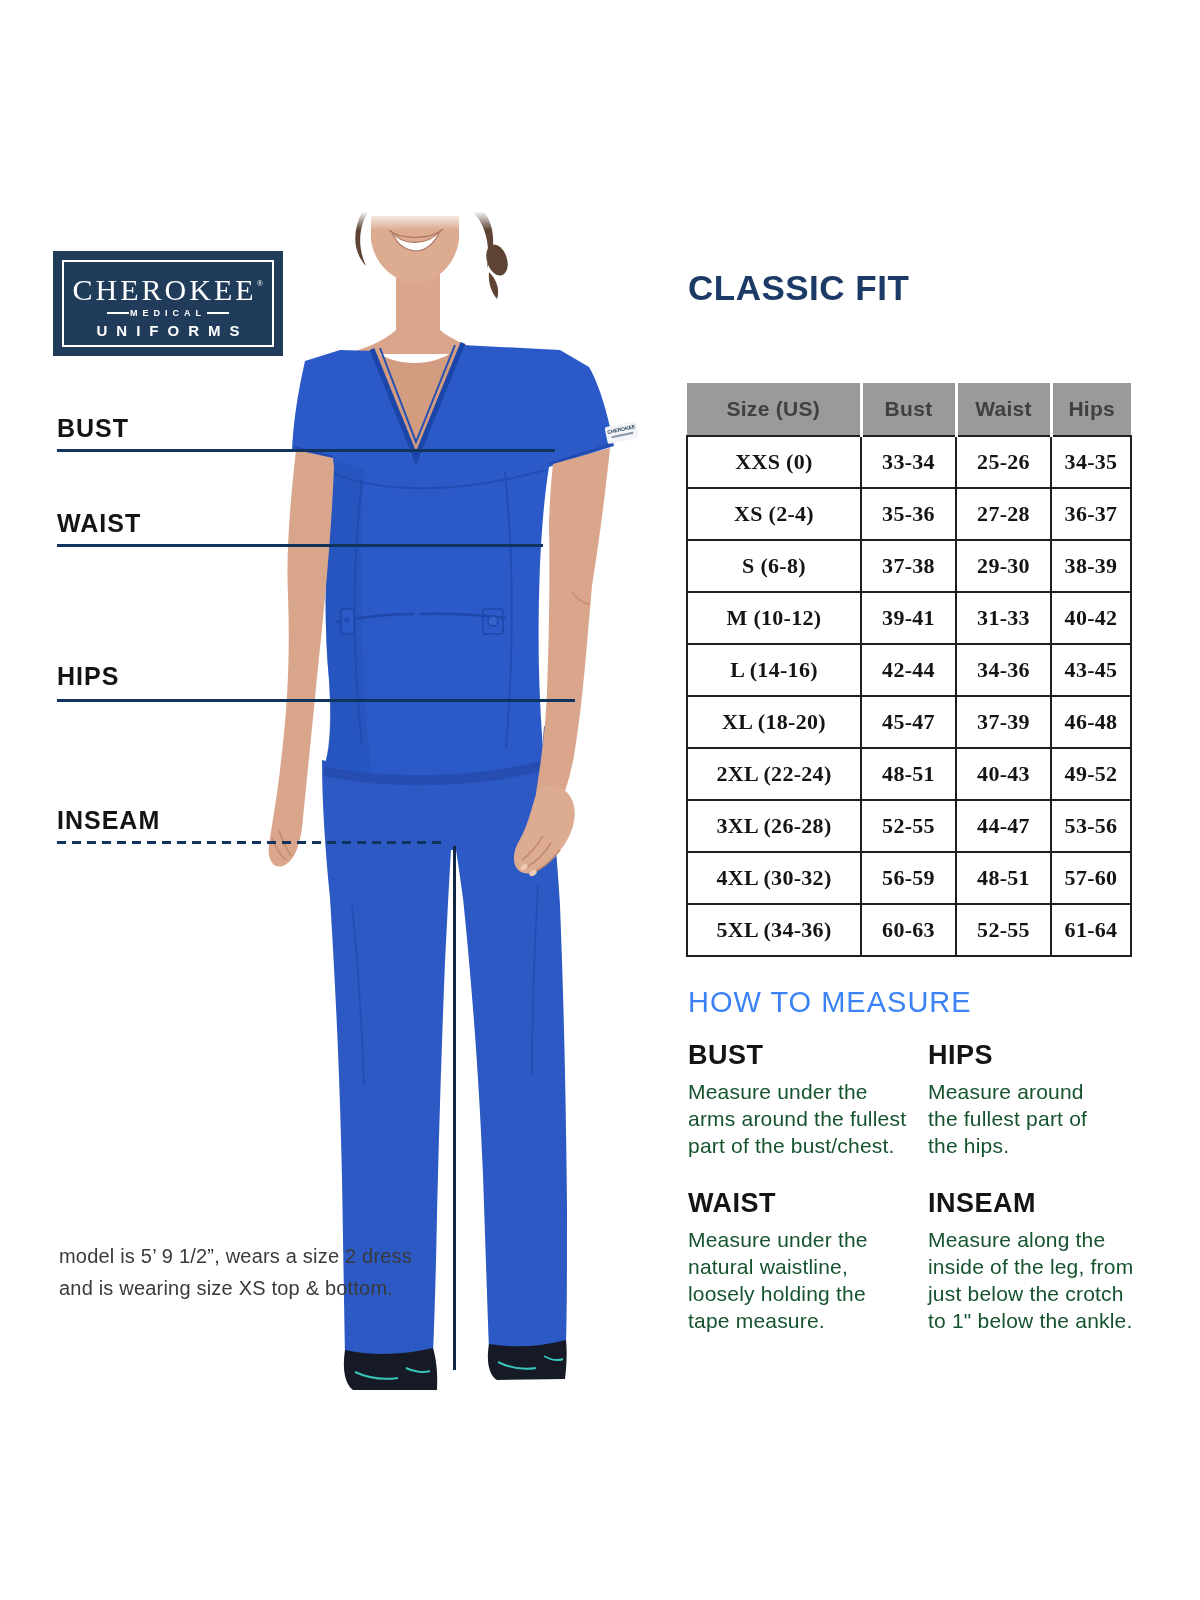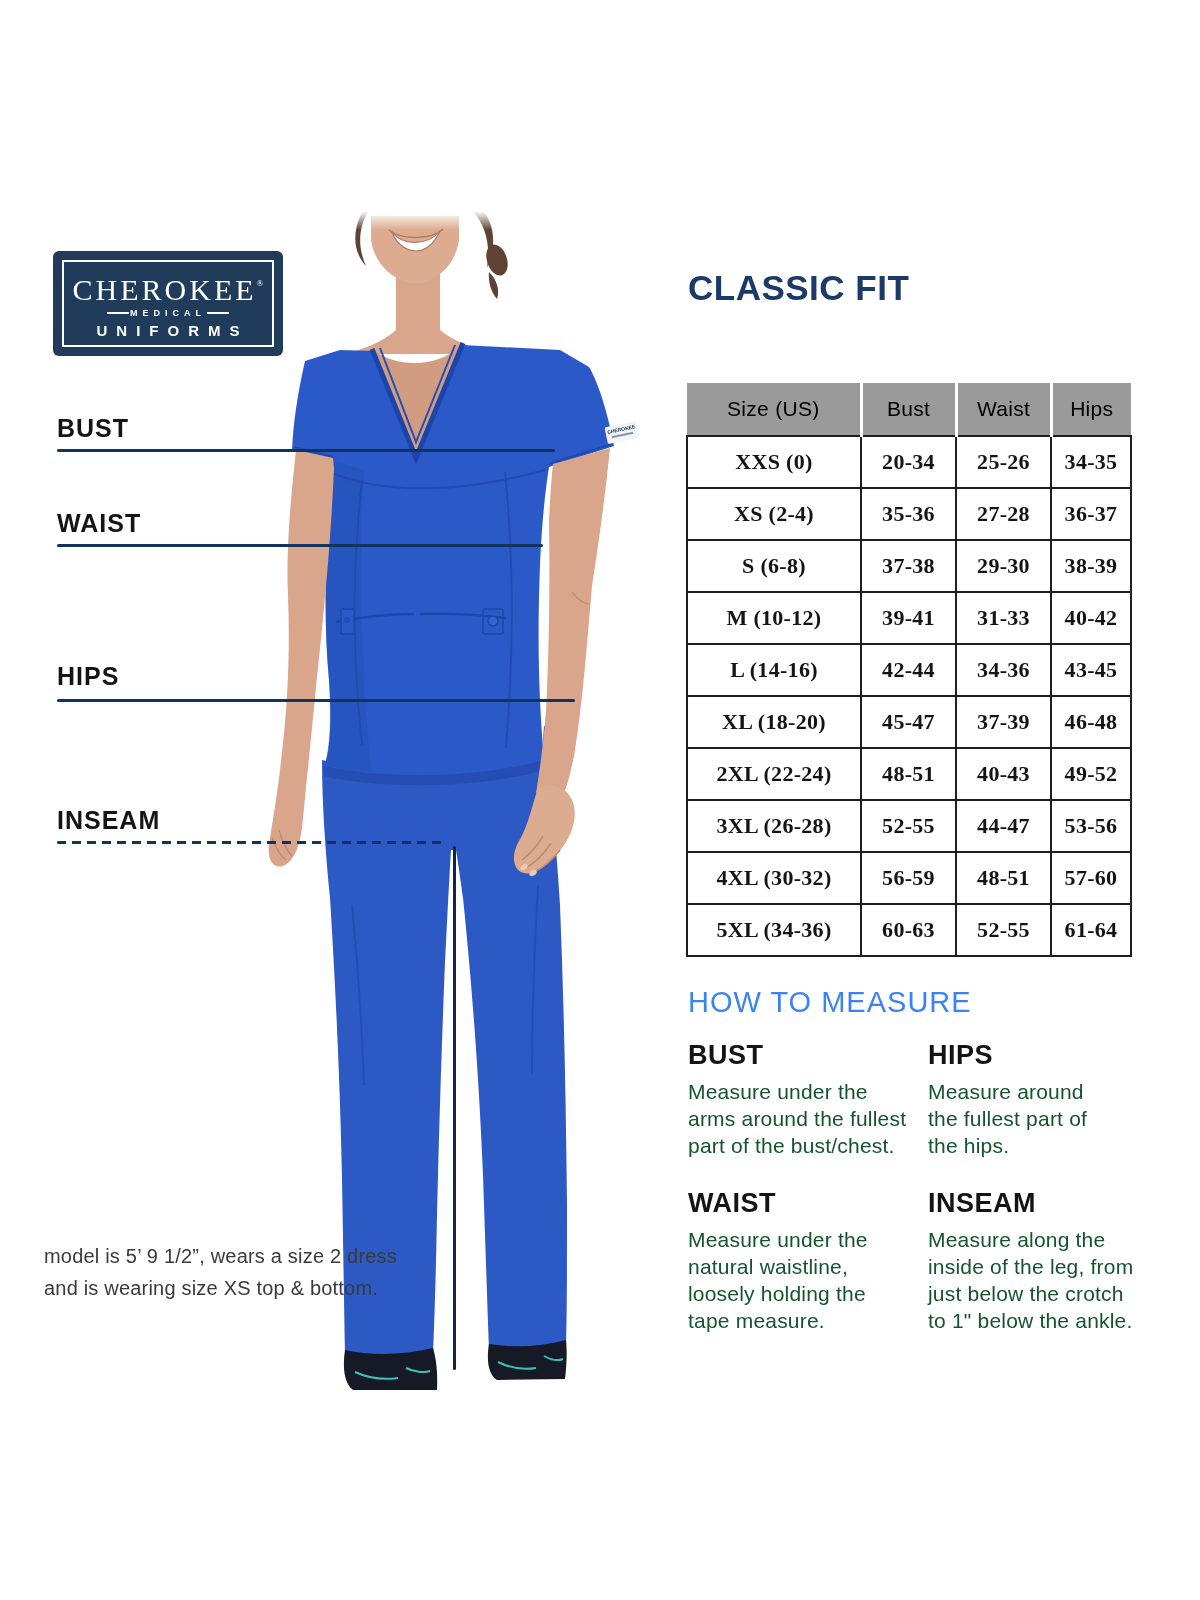--- a/index.html
+++ b/index.html
@@ -1,20 +1,20 @@
 <!DOCTYPE html>
 <html><head>
 <meta charset="utf-8">
 <style>
   html,body { margin:0; padding:0; background:#ffffff; }
   .canvas {
     position:relative; width:1200px; height:1600px; background:#ffffff;
     font-family:"Liberation Sans", sans-serif; overflow:hidden;
   }
-  .abs { position:absolute;border-radius:6px; }
+  .abs { position:absolute; }
 
   
   .model-svg { position:absolute; left:0; top:0; width:1200px; height:1600px; z-index:1; }
 
   
   .logo { left:53px; top:251px; width:230px; height:105px; background:#203c5a; z-index:3; }
   .logo-inner { position:absolute; inset:9px; border:2px solid #ffffff;
     display:flex; flex-direction:column; align-items:center; justify-content:center; color:#fff; }
   .logo-name { font-family:"Liberation Serif", serif; font-size:30px; letter-spacing:3px; line-height:30px; }
   .logo-name .reg { font-size:9px; vertical-align:14px; letter-spacing:0; }
@@ -29,37 +29,37 @@
   .m-line.dashed { background:repeating-linear-gradient(90deg,#10345e 0 9px, transparent 9px 15px); }
   .v-line { left:453px; top:846px; width:3px; height:524px; background:#122743; z-index:4; }
 
   
   .title { left:688px; top:266px; z-index:3; color:#1c3a66; font-size:35px; font-weight:bold;
     line-height:44px; letter-spacing:0.5px; }
 
   table.size-table { position:absolute; left:686px; top:383px; width:444px; z-index:3;
     border-collapse:collapse; table-layout:fixed; }
   table.size-table th {
-    background:#9a9a9a; color:#000000; font-size:21px; font-weight:normal;
+    background:#9a9a9a; color:#404040; font-size:21px; font-weight:bold;
     height:50px; border:none; border-right:3px solid #ffffff; letter-spacing:0.3px; }
   table.size-table th:last-child { border-right:none; }
   table.size-table td {
     border:2px solid #1f1f1f; height:48px; text-align:center;
     font-size:22px; font-weight:bold; color:#141414; background:#ffffff; letter-spacing:0.3px;font-family:Liberation Serif, serif; }
 
   .guide-title { left:688px; top:986px; z-index:3; color:#3b82f6; font-size:29px;
     font-weight:normal; letter-spacing:1px; }
   .guide-grid { left:688px; top:1040px; width:452px; z-index:3; display:grid;
     grid-template-columns:240px 212px; row-gap:29px; }
   .guide-label { font-size:27px; font-weight:bold; color:#141414; letter-spacing:0.5px;
     margin:0 0 7px 0; }
   .guide-text { font-size:21px; line-height:27px; color:#14532d; white-space:pre-line;
     letter-spacing:0.2px; }
 
-  .model-note { left:44px; top:1240px; z-index:3; font-size:20px; line-height:32px;
+  .model-note { left:59px; top:1240px; z-index:3; font-size:20px; line-height:32px;
     color:#3a3a3a; letter-spacing:0.2px; }
 </style>
 </head>
 <body>
 
 <div class="canvas">
 
   <svg class="model-svg" viewBox="0 0 1200 1600" aria-hidden="true">
     <defs>
       <linearGradient id="fade" x1="0" y1="0" x2="0" y2="1">
@@ -178,21 +178,21 @@
       <tr>
         <th>Size (US)</th>
         <th>Bust</th>
         <th>Waist</th>
         <th>Hips</th>
       </tr>
     </thead>
     <tbody>
       <tr>
         <td>XXS (0)</td>
-        <td>20-34</td>
+        <td>33-34</td>
         <td>25-26</td>
         <td>34-35</td>
       </tr>
       <tr>
         <td>XS (2-4)</td>
         <td>35-36</td>
         <td>27-28</td>
         <td>36-37</td>
       </tr>
       <tr>

